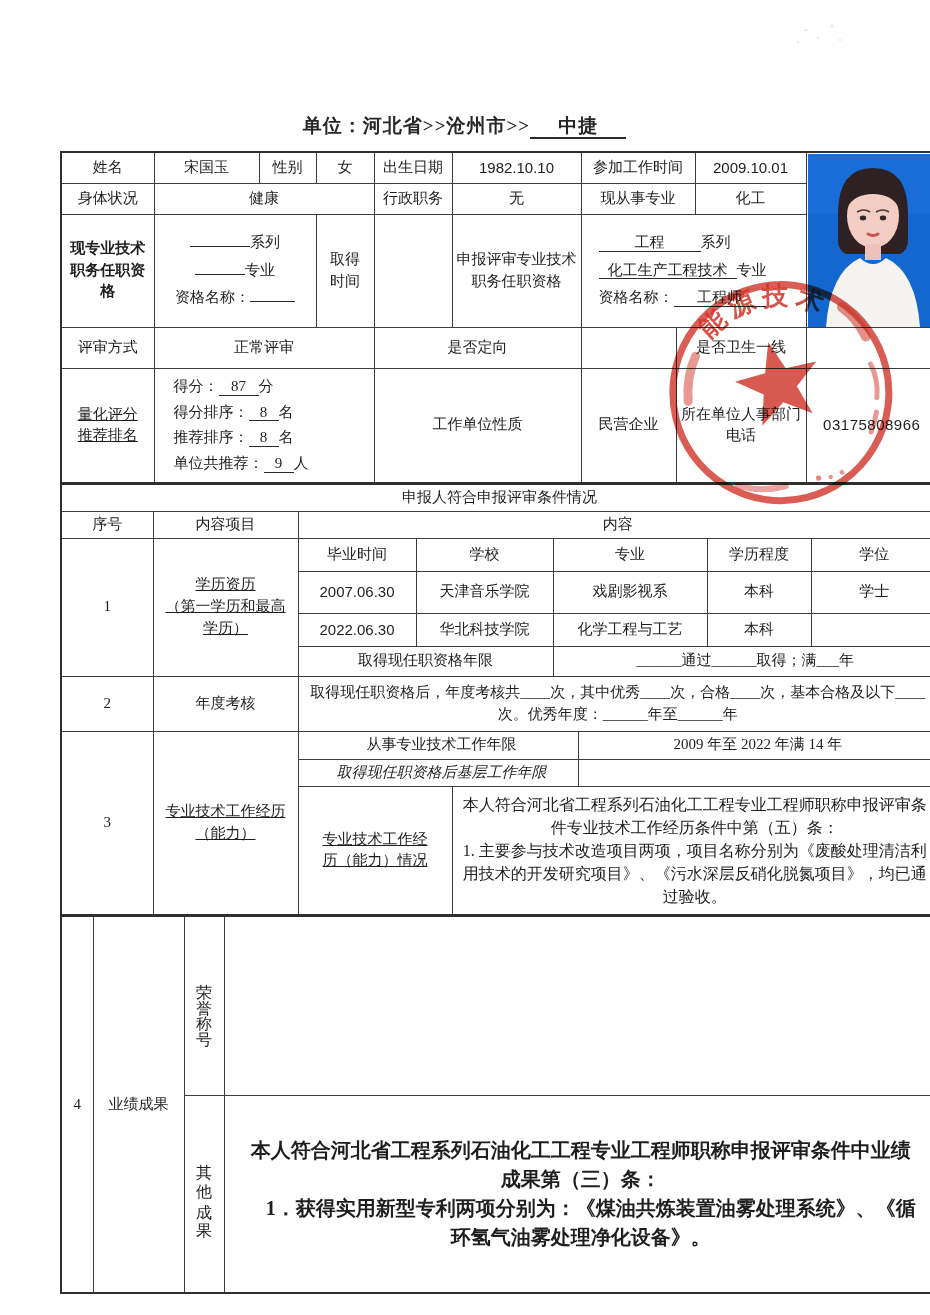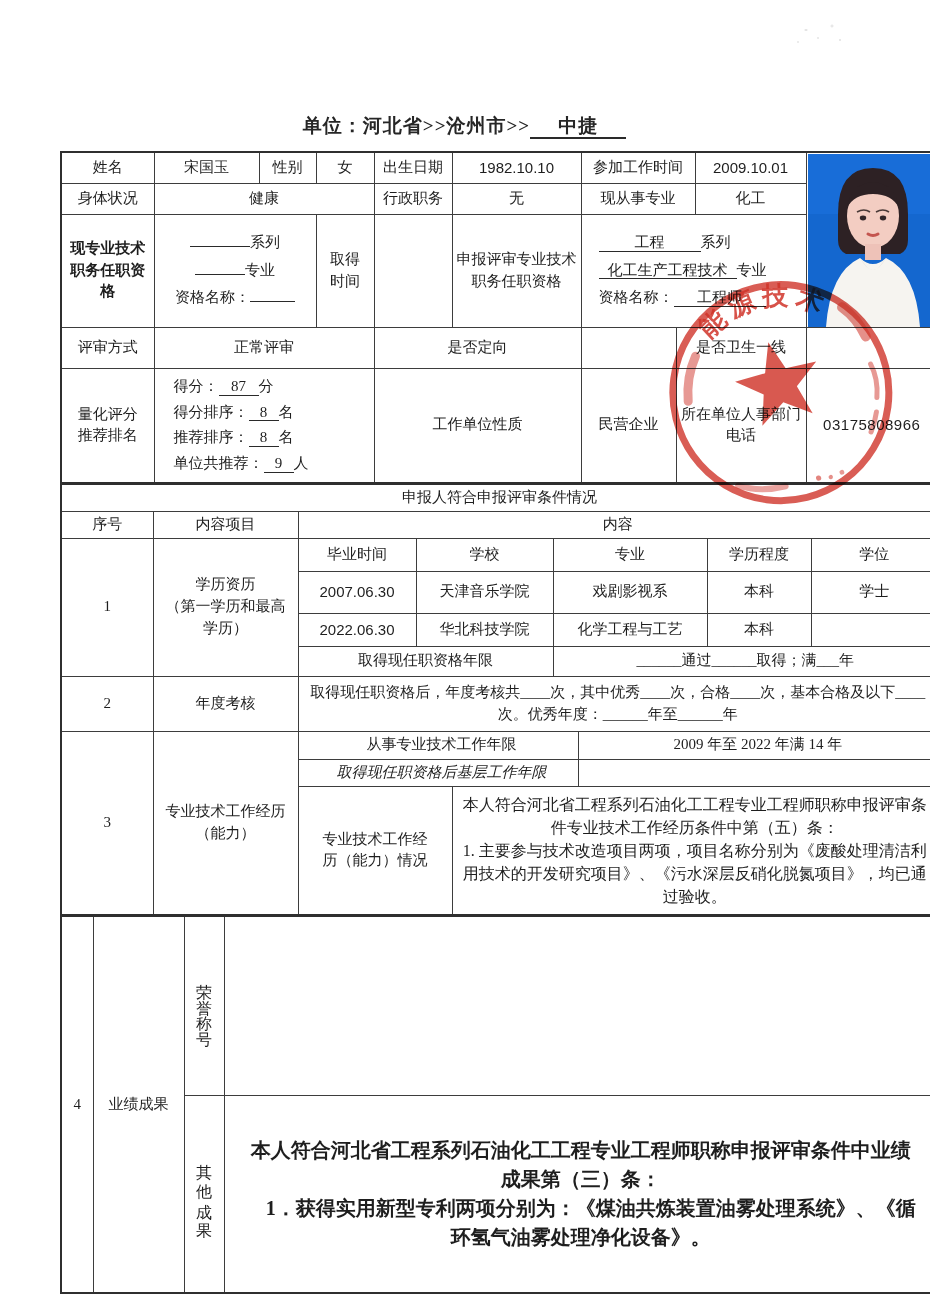--- a/index.html
+++ b/index.html
@@ -12,21 +12,21 @@
     font-size:19px;font-weight:600;letter-spacing:1px;color:#262626;}
   .u-blank{display:inline-block;border-bottom:2px solid #2a2a2a;padding:0 26px;min-width:44px;line-height:1.1;}
   .form-wrap{position:absolute;left:60px;top:152px;width:900px;}
   table.tbl{border-collapse:collapse;table-layout:fixed;width:878px;margin-top:-1px;}
   table.tbl td{border:1px solid #3d3d3d;font-size:15px;text-align:center;vertical-align:middle;
     padding:1px 3px;overflow:hidden;line-height:1.45;}
   table.tbl{border:2px solid #2f2f2f;}
   td.lbl{font-size:16px;}
   td.left{text-align:left;}
   td.top{vertical-align:top;}
-  .preline{white-space:pre-line;}
+  .preline{white-space:pre-line;text-decoration:underline;}
   .prewrap{white-space:pre-wrap;}
   .blank{display:inline-block;border-bottom:1px solid #2a2a2a;text-align:center;line-height:1.05;}
   .w60{min-width:60px;} .w50{min-width:50px;} .w45{min-width:45px;} .w40{min-width:40px;}
   .w30{min-width:30px;} .w90{min-width:90px;padding:0 6px;} .w80{min-width:80px;padding:0 6px;}
   .w130{min-width:130px;padding:0 4px;}
   .stack{display:flex;flex-direction:column;gap:6px;align-items:flex-start;padding:6px 10px;}
   .stack .ln{white-space:nowrap;}
   .pad-narrow{padding:0 12px;font-weight:bold;}
   .pad-six{padding:0 18px;}
   .photo-cell{position:relative;padding:0 !important;}

